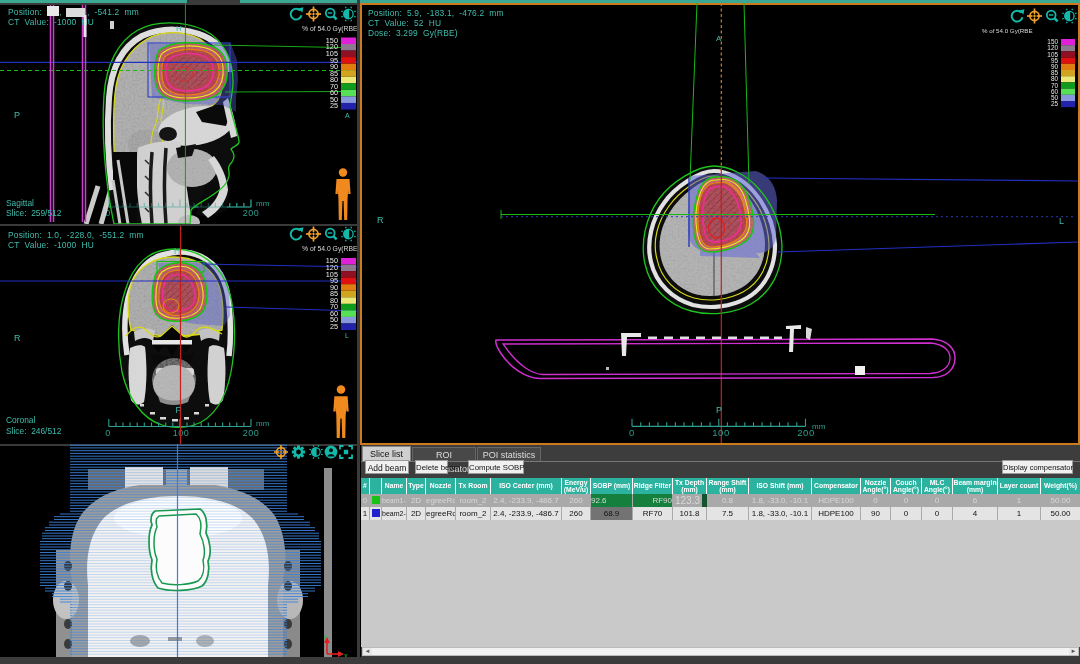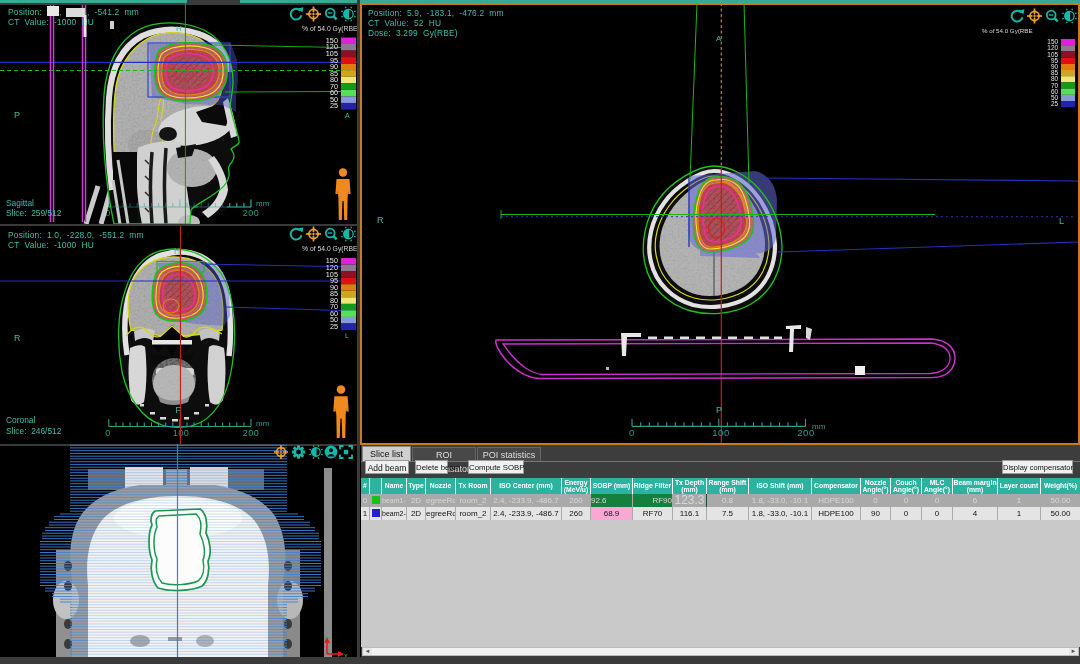--- a/index.html
+++ b/index.html
@@ -697,42 +697,42 @@
       <div style="position:absolute;left:9px;top:16px;width:12px;height:13px;background:#a9a9a9;border-right:1px solid #aaa;box-sizing:border-box"></div>
       <div style="position:absolute;left:11px;top:18px;width:8px;height:8px;background:#18c018"></div>
       <div style="position:absolute;left:21px;top:16px;width:25px;height:13px;background:#a9a9a9;color:#d8d8d8;white-space:nowrap;font-size:7px;text-align:left;line-height:13px;border-right:1px solid #aaa;box-sizing:border-box;overflow:hidden">beam1-V</div>
       <div style="position:absolute;left:46px;top:16px;width:19px;height:13px;background:#a9a9a9;color:#d8d8d8;white-space:nowrap;font-size:8px;text-align:center;line-height:13px;border-right:1px solid #aaa;box-sizing:border-box;overflow:hidden">2D</div>
       <div style="position:absolute;left:65px;top:16px;width:30px;height:13px;background:#a9a9a9;color:#d8d8d8;white-space:nowrap;font-size:8px;text-align:left;line-height:13px;border-right:1px solid #aaa;box-sizing:border-box;overflow:hidden">egreeRoo</div>
       <div style="position:absolute;left:95px;top:16px;width:35px;height:13px;background:#a9a9a9;color:#d8d8d8;white-space:nowrap;font-size:8px;text-align:center;line-height:13px;border-right:1px solid #aaa;box-sizing:border-box;overflow:hidden">room_2</div>
       <div style="position:absolute;left:130px;top:16px;width:71px;height:13px;background:#a9a9a9;color:#d8d8d8;white-space:nowrap;font-size:8px;text-align:center;line-height:13px;border-right:1px solid #aaa;box-sizing:border-box;overflow:hidden">2.4, -233.9, -486.7</div>
       <div style="position:absolute;left:201px;top:16px;width:29px;height:13px;background:#a9a9a9;color:#d8d8d8;white-space:nowrap;font-size:8px;text-align:center;line-height:13px;border-right:1px solid #aaa;box-sizing:border-box;overflow:hidden">260</div>
       <div style="position:absolute;left:230px;top:16px;width:42px;height:18px;background:#15803d;color:#d8d8d8;white-space:nowrap;font-size:8px;text-align:left;line-height:13px;border-right:1px solid #aaa;box-sizing:border-box;overflow:hidden">92.6</div>
       <div style="position:absolute;left:272px;top:16px;width:40px;height:13px;background:#15803d;color:#d8d8d8;white-space:nowrap;font-size:8px;text-align:right;line-height:13px;border-right:1px solid #aaa;box-sizing:border-box;overflow:hidden">RF90</div>
-      <div style="position:absolute;left:312px;top:16px;width:34px;height:18px;background:#a9a9a9;color:#d8d8d8;white-space:nowrap;font-size:12px;text-align:center;line-height:13px;border-right:1px solid #14532d;box-sizing:border-box;overflow:hidden">123.3</div>
+      <div style="position:absolute;left:312px;top:16px;width:34px;height:18px;background:#a9a9a9;color:#d8d8d8;white-space:nowrap;font-size:10px;text-align:center;line-height:13px;border-right:5px solid #14532d;box-sizing:border-box;overflow:hidden">123.3</div>
       <div style="position:absolute;left:346px;top:16px;width:42px;height:13px;background:#a9a9a9;color:#d8d8d8;white-space:nowrap;font-size:8px;text-align:center;line-height:13px;border-right:1px solid #aaa;box-sizing:border-box;overflow:hidden">0.8</div>
       <div style="position:absolute;left:388px;top:16px;width:63px;height:13px;background:#a9a9a9;color:#d8d8d8;white-space:nowrap;font-size:8px;text-align:center;line-height:13px;border-right:1px solid #aaa;box-sizing:border-box;overflow:hidden">1.8, -33.0, -10.1</div>
       <div style="position:absolute;left:451px;top:16px;width:49px;height:13px;background:#a9a9a9;color:#d8d8d8;white-space:nowrap;font-size:8px;text-align:center;line-height:13px;border-right:1px solid #aaa;box-sizing:border-box;overflow:hidden">HDPE100</div>
       <div style="position:absolute;left:500px;top:16px;width:30px;height:13px;background:#a9a9a9;color:#d8d8d8;white-space:nowrap;font-size:8px;text-align:center;line-height:13px;border-right:1px solid #aaa;box-sizing:border-box;overflow:hidden">0</div>
       <div style="position:absolute;left:530px;top:16px;width:31px;height:13px;background:#a9a9a9;color:#d8d8d8;white-space:nowrap;font-size:8px;text-align:center;line-height:13px;border-right:1px solid #aaa;box-sizing:border-box;overflow:hidden">0</div>
       <div style="position:absolute;left:561px;top:16px;width:31px;height:13px;background:#a9a9a9;color:#d8d8d8;white-space:nowrap;font-size:8px;text-align:center;line-height:13px;border-right:1px solid #aaa;box-sizing:border-box;overflow:hidden">0</div>
       <div style="position:absolute;left:592px;top:16px;width:45px;height:13px;background:#a9a9a9;color:#d8d8d8;white-space:nowrap;font-size:8px;text-align:center;line-height:13px;border-right:1px solid #aaa;box-sizing:border-box;overflow:hidden">6</div>
       <div style="position:absolute;left:637px;top:16px;width:43px;height:13px;background:#a9a9a9;color:#d8d8d8;white-space:nowrap;font-size:8px;text-align:center;line-height:13px;border-right:1px solid #aaa;box-sizing:border-box;overflow:hidden">1</div>
       <div style="position:absolute;left:680px;top:16px;width:40px;height:13px;background:#a9a9a9;color:#d8d8d8;white-space:nowrap;font-size:8px;text-align:center;line-height:13px;border-right:1px solid #aaa;box-sizing:border-box;overflow:hidden">50.00</div>
       <div style="position:absolute;left:0px;top:29px;width:9px;height:13px;background:#e4e4e4;color:#111;white-space:nowrap;font-size:8px;text-align:center;line-height:13px;border-right:1px solid #aaa;box-sizing:border-box;overflow:hidden">1</div>
       <div style="position:absolute;left:9px;top:29px;width:12px;height:13px;background:#e4e4e4;border-right:1px solid #aaa;box-sizing:border-box"></div>
       <div style="position:absolute;left:11px;top:31px;width:8px;height:8px;background:#2020d0"></div>
       <div style="position:absolute;left:21px;top:29px;width:25px;height:13px;background:#e4e4e4;color:#111;white-space:nowrap;font-size:7px;text-align:left;line-height:13px;border-right:1px solid #aaa;box-sizing:border-box;overflow:hidden">beam2-H</div>
       <div style="position:absolute;left:46px;top:29px;width:19px;height:13px;background:#e4e4e4;color:#111;white-space:nowrap;font-size:8px;text-align:center;line-height:13px;border-right:1px solid #aaa;box-sizing:border-box;overflow:hidden">2D</div>
       <div style="position:absolute;left:65px;top:29px;width:30px;height:13px;background:#e4e4e4;color:#111;white-space:nowrap;font-size:8px;text-align:left;line-height:13px;border-right:1px solid #aaa;box-sizing:border-box;overflow:hidden">egreeRoo</div>
       <div style="position:absolute;left:95px;top:29px;width:35px;height:13px;background:#e4e4e4;color:#111;white-space:nowrap;font-size:8px;text-align:center;line-height:13px;border-right:1px solid #aaa;box-sizing:border-box;overflow:hidden">room_2</div>
       <div style="position:absolute;left:130px;top:29px;width:71px;height:13px;background:#e4e4e4;color:#111;white-space:nowrap;font-size:8px;text-align:center;line-height:13px;border-right:1px solid #aaa;box-sizing:border-box;overflow:hidden">2.4, -233.9, -486.7</div>
       <div style="position:absolute;left:201px;top:29px;width:29px;height:13px;background:#e4e4e4;color:#111;white-space:nowrap;font-size:8px;text-align:center;line-height:13px;border-right:1px solid #aaa;box-sizing:border-box;overflow:hidden">260</div>
-      <div style="position:absolute;left:230px;top:29px;width:42px;height:13px;background:#f9a8d4;color:#111;white-space:nowrap;font-size:8px;text-align:center;line-height:13px;border-right:1px solid #aaa;box-sizing:border-box;overflow:hidden">68.9</div>
+      <div style="position:absolute;left:230px;top:29px;width:42px;height:13px;background:#737373;color:#111;white-space:nowrap;font-size:8px;text-align:center;line-height:13px;border-right:1px solid #aaa;box-sizing:border-box;overflow:hidden">68.9</div>
       <div style="position:absolute;left:272px;top:29px;width:40px;height:13px;background:#e4e4e4;color:#111;white-space:nowrap;font-size:8px;text-align:center;line-height:13px;border-right:1px solid #aaa;box-sizing:border-box;overflow:hidden">RF70</div>
-      <div style="position:absolute;left:312px;top:29px;width:34px;height:13px;background:#e4e4e4;color:#111;white-space:nowrap;font-size:8px;text-align:center;line-height:13px;border-right:1px solid #aaa;box-sizing:border-box;overflow:hidden">116.1</div>
+      <div style="position:absolute;left:312px;top:29px;width:34px;height:13px;background:#e4e4e4;color:#111;white-space:nowrap;font-size:8px;text-align:center;line-height:13px;border-right:1px solid #aaa;box-sizing:border-box;overflow:hidden">101.8</div>
       <div style="position:absolute;left:346px;top:29px;width:42px;height:13px;background:#e4e4e4;color:#111;white-space:nowrap;font-size:8px;text-align:center;line-height:13px;border-right:1px solid #aaa;box-sizing:border-box;overflow:hidden">7.5</div>
       <div style="position:absolute;left:388px;top:29px;width:63px;height:13px;background:#e4e4e4;color:#111;white-space:nowrap;font-size:8px;text-align:center;line-height:13px;border-right:1px solid #aaa;box-sizing:border-box;overflow:hidden">1.8, -33.0, -10.1</div>
       <div style="position:absolute;left:451px;top:29px;width:49px;height:13px;background:#e4e4e4;color:#111;white-space:nowrap;font-size:8px;text-align:center;line-height:13px;border-right:1px solid #aaa;box-sizing:border-box;overflow:hidden">HDPE100</div>
       <div style="position:absolute;left:500px;top:29px;width:30px;height:13px;background:#e4e4e4;color:#111;white-space:nowrap;font-size:8px;text-align:center;line-height:13px;border-right:1px solid #aaa;box-sizing:border-box;overflow:hidden">90</div>
       <div style="position:absolute;left:530px;top:29px;width:31px;height:13px;background:#e4e4e4;color:#111;white-space:nowrap;font-size:8px;text-align:center;line-height:13px;border-right:1px solid #aaa;box-sizing:border-box;overflow:hidden">0</div>
       <div style="position:absolute;left:561px;top:29px;width:31px;height:13px;background:#e4e4e4;color:#111;white-space:nowrap;font-size:8px;text-align:center;line-height:13px;border-right:1px solid #aaa;box-sizing:border-box;overflow:hidden">0</div>
       <div style="position:absolute;left:592px;top:29px;width:45px;height:13px;background:#e4e4e4;color:#111;white-space:nowrap;font-size:8px;text-align:center;line-height:13px;border-right:1px solid #aaa;box-sizing:border-box;overflow:hidden">4</div>
       <div style="position:absolute;left:637px;top:29px;width:43px;height:13px;background:#e4e4e4;color:#111;white-space:nowrap;font-size:8px;text-align:center;line-height:13px;border-right:1px solid #aaa;box-sizing:border-box;overflow:hidden">1</div>
       <div style="position:absolute;left:680px;top:29px;width:40px;height:13px;background:#e4e4e4;color:#111;white-space:nowrap;font-size:8px;text-align:center;line-height:13px;border-right:1px solid #aaa;box-sizing:border-box;overflow:hidden">50.00</div>
     </div>

